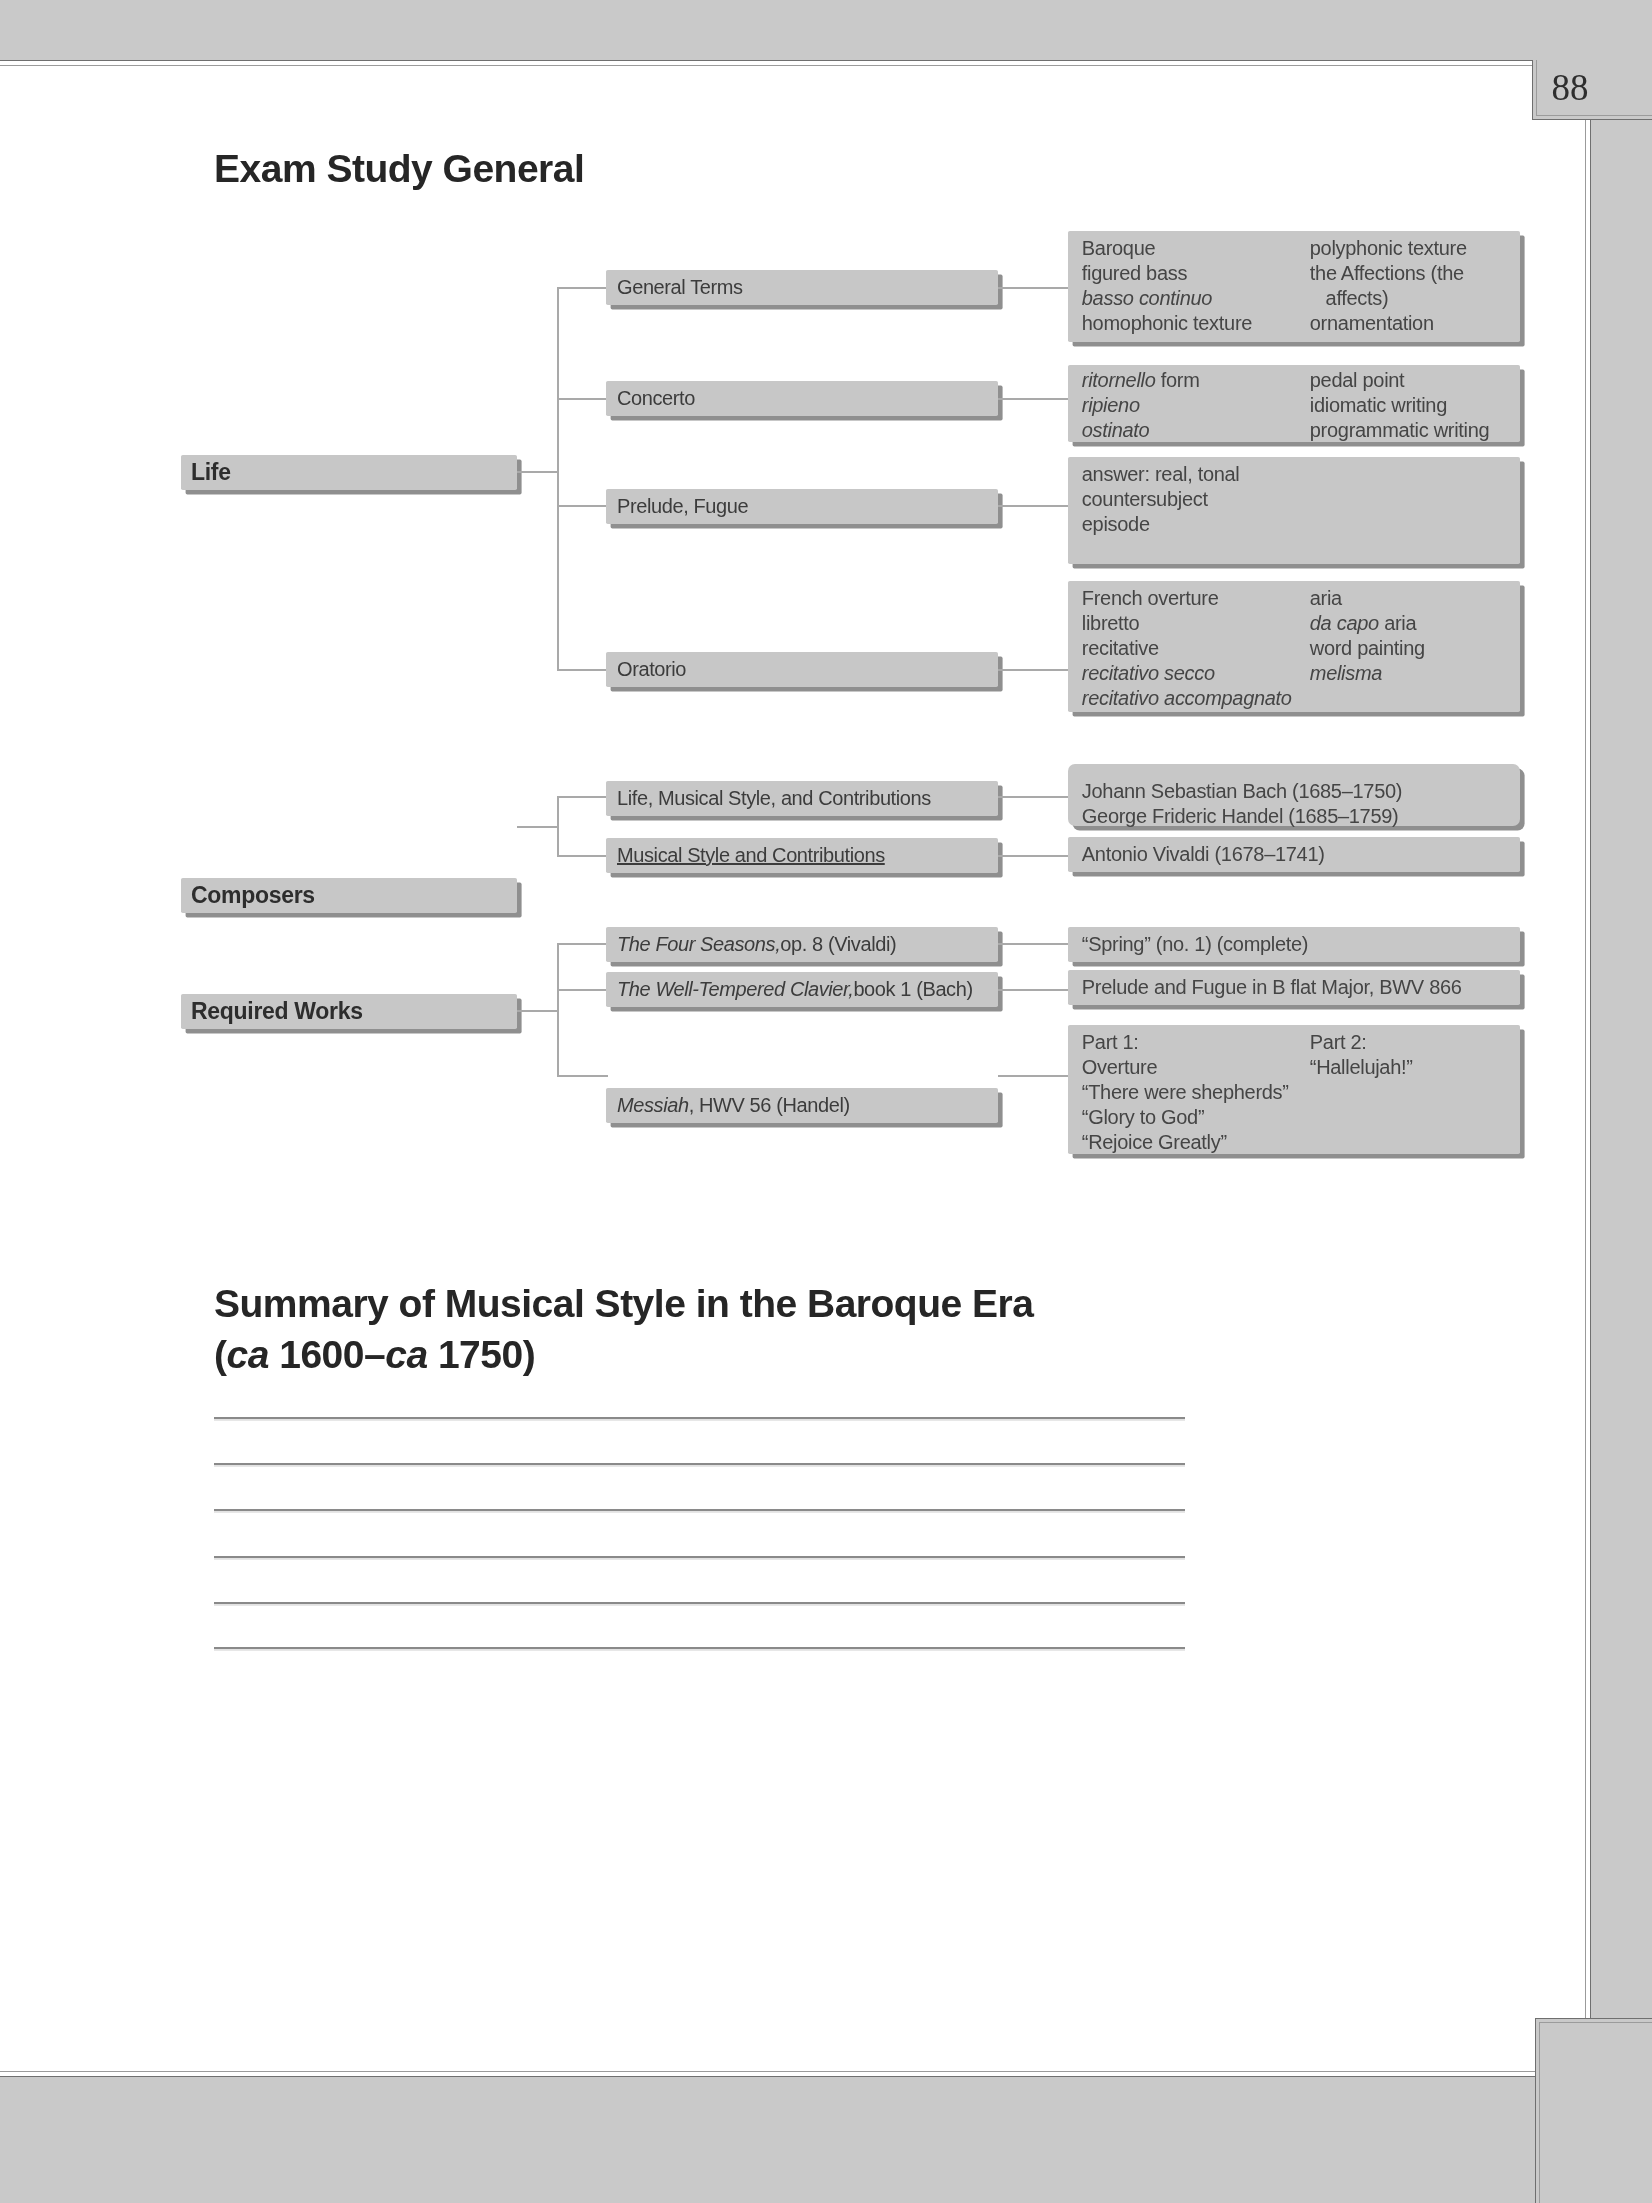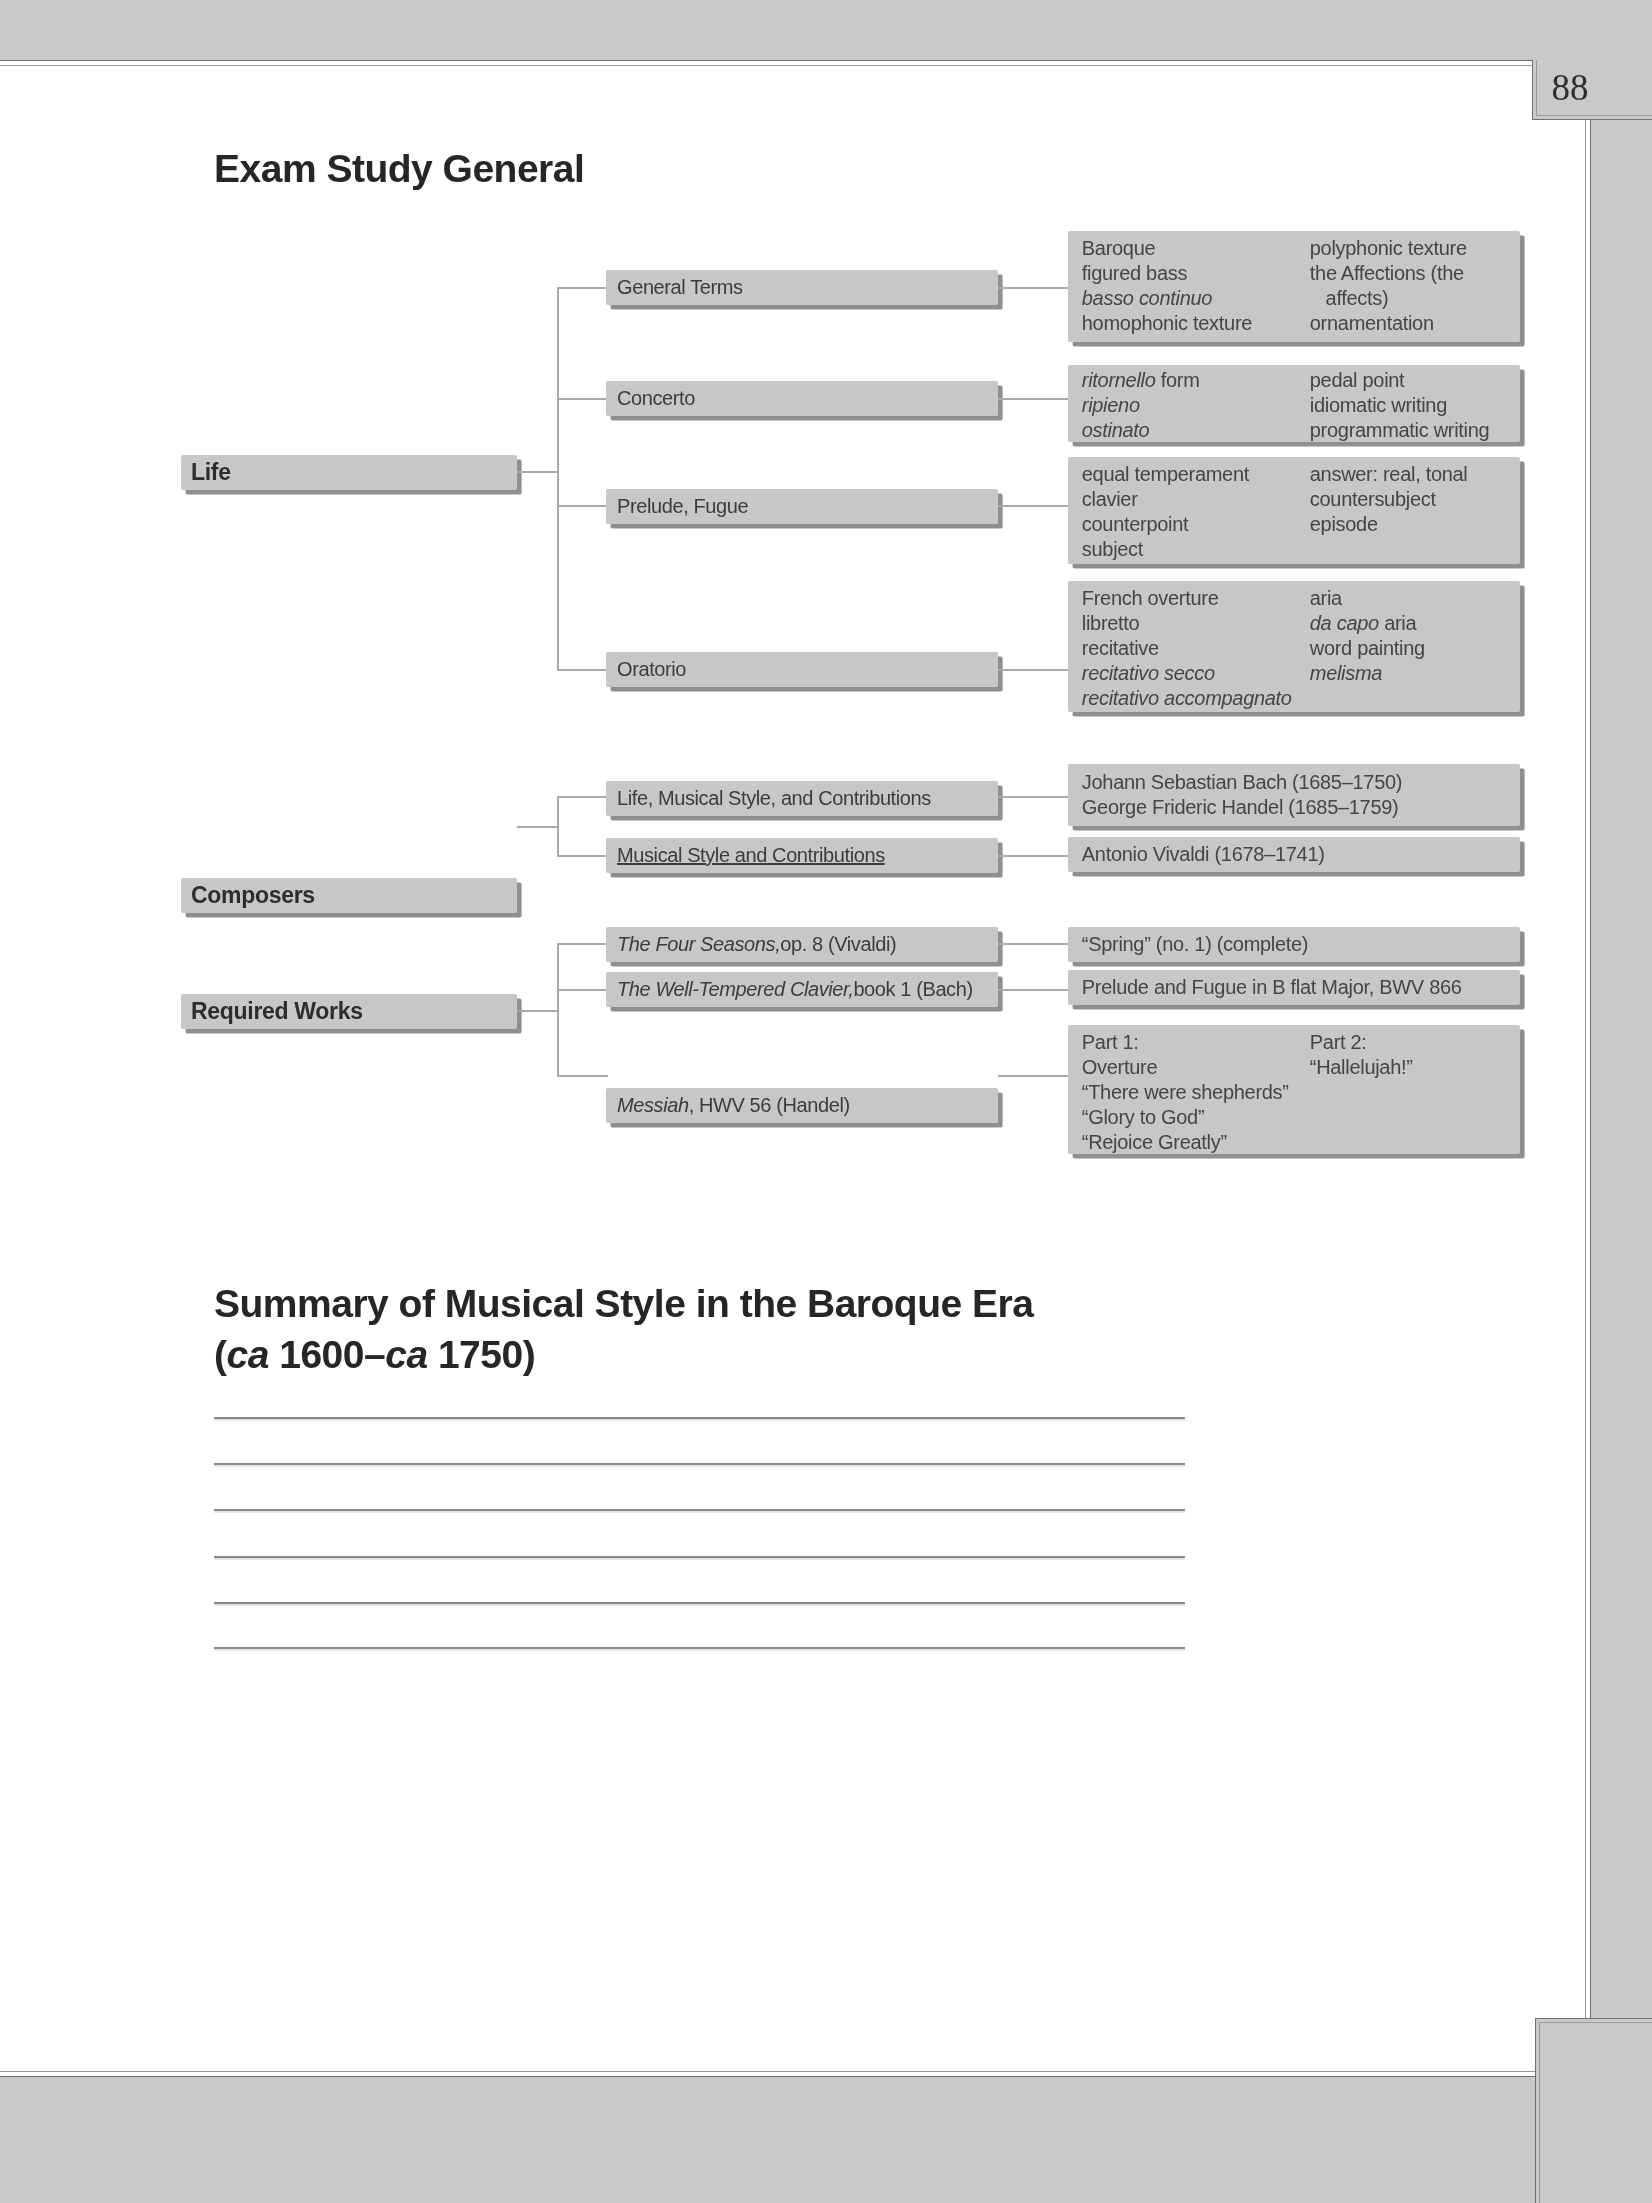--- a/index.html
+++ b/index.html
@@ -82,21 +82,20 @@
   </div>
 </div>
 <div class="gbox detail" style="top:365px;height:77px;padding-top:2.8px;">
   <div class="cols">
     <div class="col1"><i>ritornello</i> form<br><i>ripieno</i><br><i>ostinato</i></div>
     <div class="col2">pedal point<br>idiomatic writing<br>programmatic writing</div>
   </div>
 </div>
 <div class="gbox detail" style="top:457px;height:107px;">
   <div class="cols">
-    <div class="col1">equal temperament<br>clavier<br>counterpoint<br>subject</div>
     <div class="col2">answer: real, tonal<br>countersubject<br>episode</div>
   </div>
 </div>
 <div class="gbox detail" style="top:581px;height:131px;">
   <div class="cols">
     <div class="col1">French overture<br>libretto<br>recitative<br><i>recitativo secco</i><br><i>recitativo accompagnato</i></div>
     <div class="col2">aria<br><i>da capo</i> aria<br>word painting<br><i>melisma</i></div>
   </div>
 </div>
 
@@ -106,21 +105,21 @@
 
 <div class="hline" style="left:557px;top:796px;width:51px;"></div>
 <div class="hline" style="left:557px;top:855px;width:51px;"></div>
 
 <div class="gbox topic" style="top:781px;">Life, Musical Style, and Contributions</div>
 <div class="gbox topic" style="top:838px;text-decoration:underline;">Musical Style and Contributions</div>
 
 <div class="hline" style="left:998px;top:796px;width:70px;"></div>
 <div class="hline" style="left:998px;top:855px;width:70px;"></div>
 
-<div class="gbox detail" style="top:764px;height:62px;padding-top:6px;">Johann Sebastian Bach (1685–1750)<br>George Frideric Handel (1685–1759)</div>
+<div class="gbox detail" style="top:764px;height:62px;padding-top:15px;border-radius:7px;">Johann Sebastian Bach (1685–1750)<br>George Frideric Handel (1685–1759)</div>
 <div class="gbox detail" style="top:837px;height:35px;">Antonio Vivaldi (1678–1741)</div>
 
 <div class="gbox leftlabel" style="left:181px;top:994px;">Required Works</div>
 <div class="hline" style="left:517px;top:1010px;width:42px;"></div>
 <div class="vline" style="left:557px;top:943px;height:134px;"></div>
 
 <div class="hline" style="left:557px;top:943px;width:51px;"></div>
 <div class="hline" style="left:557px;top:989px;width:51px;"></div>
 <div class="hline" style="left:557px;top:1075px;width:51px;"></div>
 

